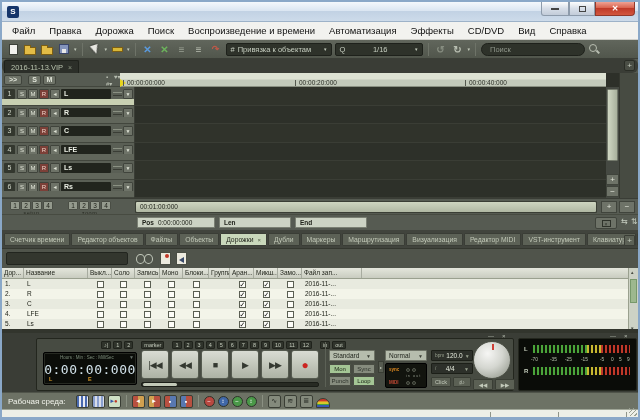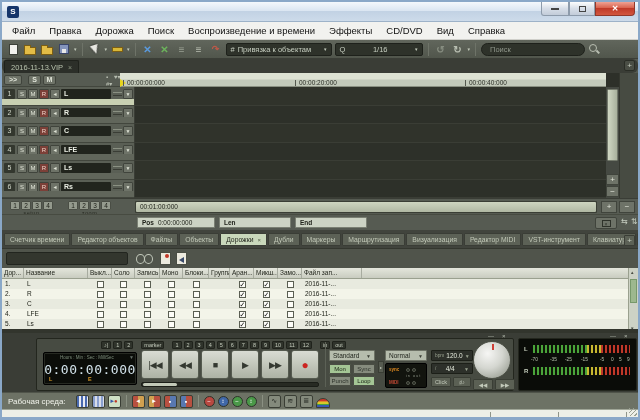--- a/index.html
+++ b/index.html
@@ -272,20 +272,21 @@
       <div class="wbtn close">✕</div>
     </div>
   </div>
 
   <div class="menubar">
     <span class="menu-item">Файл</span>
     <span class="menu-item">Правка</span>
     <span class="menu-item">Дорожка</span>
     <span class="menu-item">Поиск</span>
     <span class="menu-item">Воспроизведение и времени</span>
+    <span class="menu-item">Автоматизация</span>
     <span class="menu-item">Эффекты</span>
     <span class="menu-item">CD/DVD</span>
     <span class="menu-item">Вид</span>
     <span class="menu-item">Справка</span>
   </div>
 
   <div class="toolbar">
     <span class="ico">
         <span class="page"></span>
       </span>

